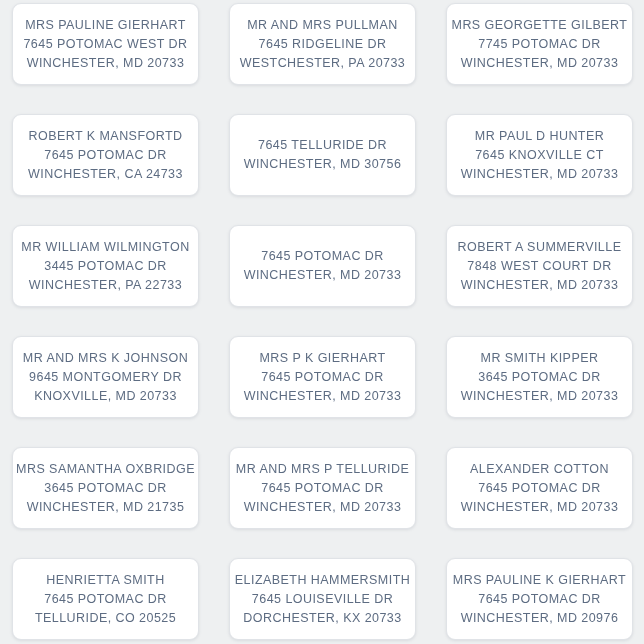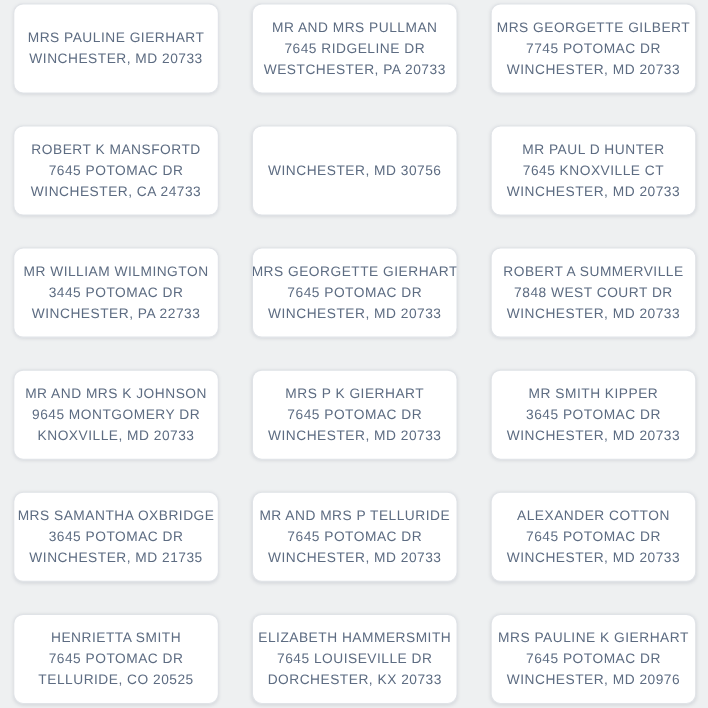--- a/index.html
+++ b/index.html
@@ -44,20 +44,21 @@
     white-space: nowrap;
   }
 </style>
 </head>
 <body>
 
 <div class="sheet">
 
   <div class="address-label">
     <div class="line">MRS PAULINE GIERHART</div>
+    <div class="line">7645 POTOMAC WEST DR</div>
     <div class="line">WINCHESTER, MD 20733</div>
   </div>
 
   <div class="address-label">
     <div class="line">MR AND MRS PULLMAN</div>
     <div class="line">7645 RIDGELINE DR</div>
     <div class="line">WESTCHESTER, PA 20733</div>
   </div>
 
   <div class="address-label">
@@ -66,37 +67,37 @@
     <div class="line">WINCHESTER, MD 20733</div>
   </div>
 
   <div class="address-label">
     <div class="line">ROBERT K MANSFORTD</div>
     <div class="line">7645 POTOMAC DR</div>
     <div class="line">WINCHESTER, CA 24733</div>
   </div>
 
   <div class="address-label">
+    <div class="line">7645 TELLURIDE DR</div>
     <div class="line">WINCHESTER, MD 30756</div>
   </div>
 
   <div class="address-label">
     <div class="line">MR PAUL D HUNTER</div>
     <div class="line">7645 KNOXVILLE CT</div>
     <div class="line">WINCHESTER, MD 20733</div>
   </div>
 
   <div class="address-label">
     <div class="line">MR WILLIAM WILMINGTON</div>
     <div class="line">3445 POTOMAC DR</div>
     <div class="line">WINCHESTER, PA 22733</div>
   </div>
 
   <div class="address-label">
-    <div class="line">MRS GEORGETTE GIERHART</div>
     <div class="line">7645 POTOMAC DR</div>
     <div class="line">WINCHESTER, MD 20733</div>
   </div>
 
   <div class="address-label">
     <div class="line">ROBERT A SUMMERVILLE</div>
     <div class="line">7848 WEST COURT DR</div>
     <div class="line">WINCHESTER, MD 20733</div>
   </div>
 

